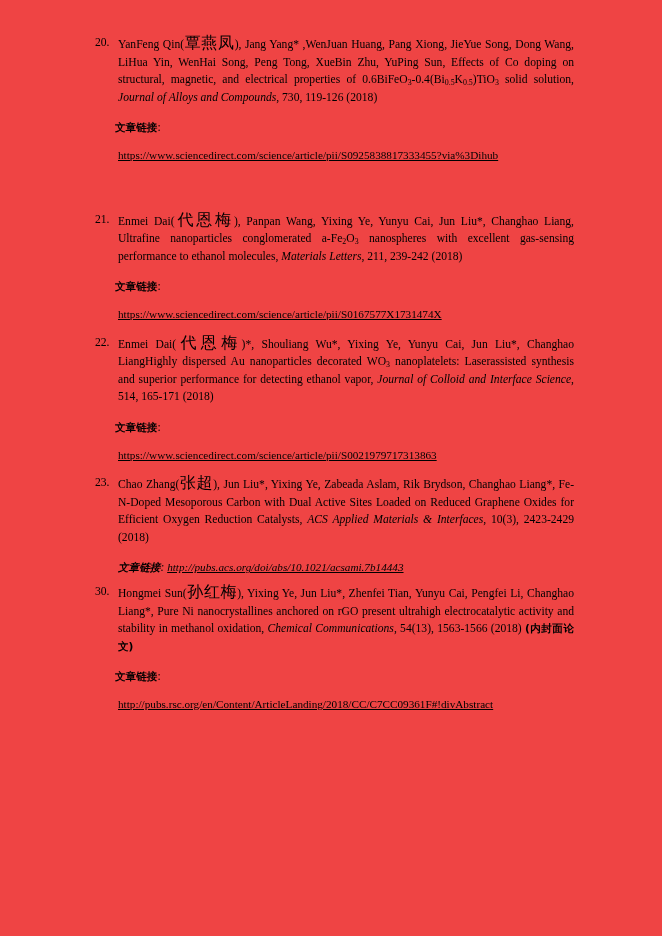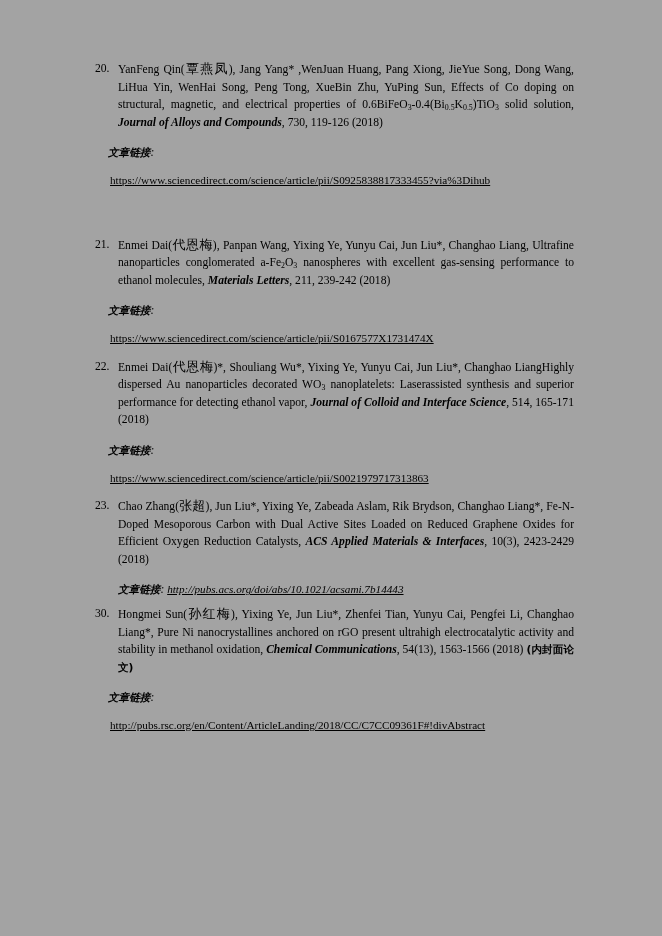--- a/index.html
+++ b/index.html
@@ -11,23 +11,23 @@
     width: 662px;
     height: 936px;
     font-family: "Liberation Serif", "DejaVu Serif", serif;
     color: #000000;
     -webkit-font-smoothing: antialiased;
   }
   .page {
     position: relative;
     width: 662px;
     height: 936px;
-    background: #a3a3a3;
+    background: #ef4444;
     box-sizing: border-box;
-    padding: 60px 88px 40px 95px;
+    padding: 34px 88px 40px 95px;
   }
   .entry {
     position: relative;
     margin: 0 0 0 0;
   }
   .entry-row {
     display: flex;
     align-items: flex-start;
   }
   .num {
@@ -40,59 +40,58 @@
   }
   .body-text {
     flex: 1 1 auto;
     font-size: 11.6px;
     line-height: 17.6px;
     text-align: justify;
     text-justify: inter-word;
     hyphens: none;
   }
   .cite-journal {
-    font-weight: bold;
+    font-weight: normal;
     font-style: italic;
     margin-top: 28px;
   }
   .cn {
     font-family: Liberation Serif, serif;
-    font-size: 13px;
+    font-size: 16px;
   }
   .cn-bold {
     font-family: "DejaVu Sans", "Liberation Sans", sans-serif;
     font-weight: bold;
     font-size: 10.6px;
   }
   .link-block {
-    margin-left: 13px;
-    font-size: 11.6px;
-    line-height: 17.6px;
-    font-style: italic;
+    margin-left: 20px;
+    font-size: 11.6px;
+    line-height: 17.6px;
   }
   .link-label {
     font-family: "DejaVu Sans", "Liberation Sans", sans-serif;
     font-weight: bold;
     font-size: 10.6px;
   }
   .link-label-colon {
     font-family: "Liberation Serif", "DejaVu Serif", serif;
     font-weight: normal;
     font-size: 11.6px;
   }
   .url {
     text-decoration: underline;
     color: #000000;
     font-size: 11.2px;
     line-height: 17.6px;
     word-break: break-all;
     display: inline;
   }
   .url-para {
-    margin-left: 15px;
+    margin-left: 23px;
     font-size: 11.2px;
     line-height: 17.6px;
     max-width: 455px;
     word-break: break-all;
   }
   .gap-label { height: 13px; }
   .gap-url { height: 10px; }
   .gap-entry-lg { height: 46px; }
   .gap-entry-md { height: 10px; }
   .gap-entry-sm { height: 6px; }

